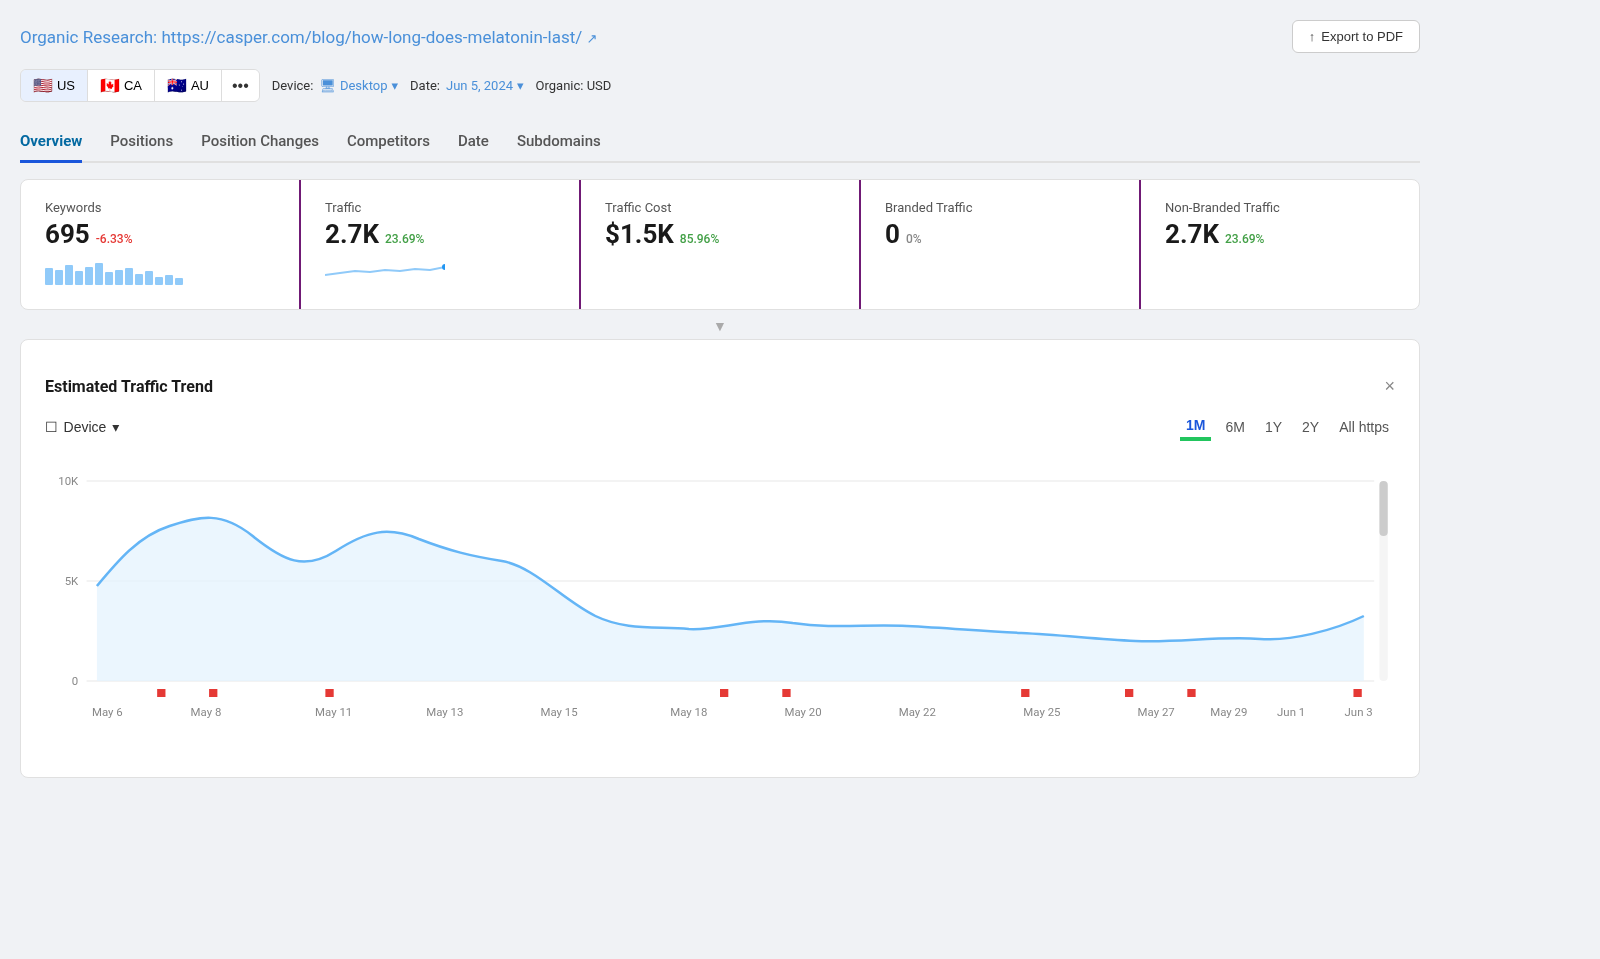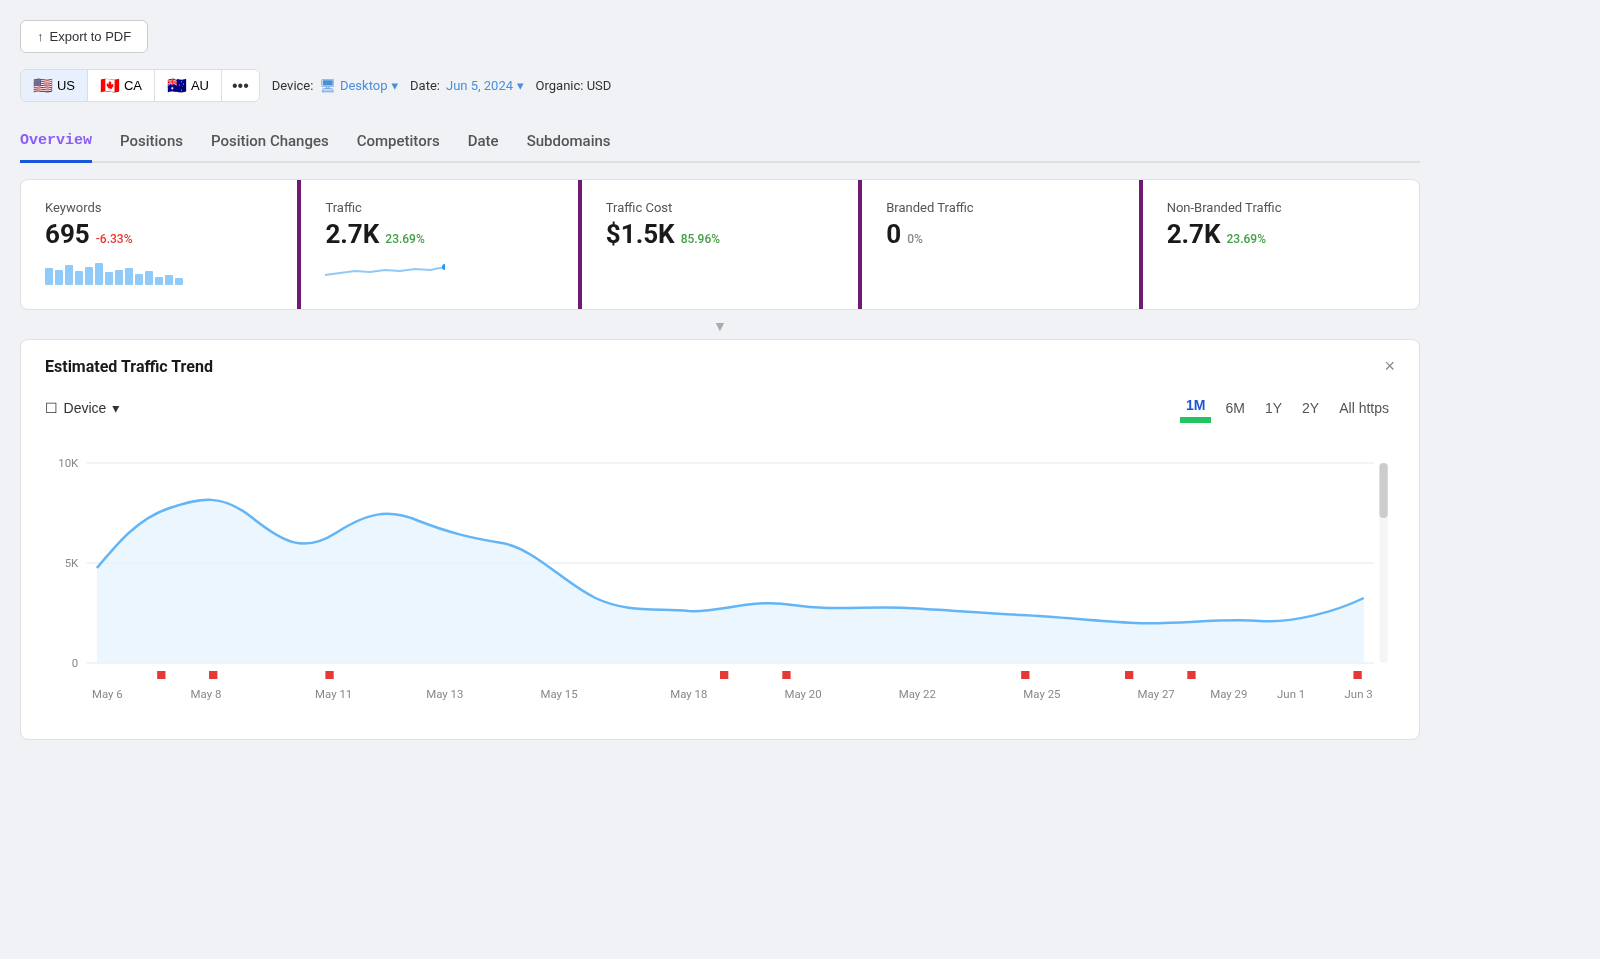--- a/index.html
+++ b/index.html
@@ -89,36 +89,35 @@
     .tab {
       padding: 10px 0;
       font-size: 15px;
       font-weight: 500;
       color: #555;
       cursor: pointer;
       border-bottom: 3px solid transparent;
       margin-bottom: -2px;
     }
     .tab.active {
-      color: #8b5cf6;
+      color: #0369a1;
       font-weight: 700;
       border-bottom: 3px solid #1a56db;
-      font-family: Liberation Mono, monospace;
     }
     .metrics-card {
       background: #fff;
       border: 1px solid #e0e0e0;
       border-radius: 8px;
       display: flex;
       margin-bottom: 16px;
     }
     .metric {
       flex: 1;
       padding: 20px 24px;
-      border-right: 4px solid #701a75;
+      border-right: 2px solid #701a75;
     }
     .metric:last-child { border-right: none; }
     .metric-label {
       font-size: 13px;
       color: #555;
       margin-bottom: 4px;
     }
     .metric-value {
       font-size: 26px;
       font-weight: 700;
@@ -146,21 +145,21 @@
       width: 8px;
     }
     .mini-line {
       width: 120px;
       height: 28px;
     }
     .chart-card {
       background: #fff;
       border: 1px solid #e0e0e0;
       border-radius: 8px;
-      padding: 16px 24px;
+      padding: 36px 24px;
     }
     .chart-header {
       display: flex;
       align-items: center;
       justify-content: space-between;
       margin-bottom: 16px;
     }
     .chart-title {
       font-size: 16px;
       font-weight: 700;
@@ -197,21 +196,21 @@
       font-size: 14px;
       color: #555;
       cursor: pointer;
       padding: 4px 6px;
       background: none;
       border: none;
     }
     .time-btn.active {
       color: #1a56db;
       font-weight: 600;
-      border-bottom: 6px solid #22c55e;
+      border-bottom: 4px solid #22c55e;
     }
     .chart-area {
       position: relative;
       height: 280px;
       width: 100%;
     }
     .chart-svg {
       width: 100%;
       height: 100%;
     }
@@ -247,20 +246,25 @@
       font-size: 16px;
       color: #333;
     }
   </style>
 </head>
 <body>
 
 <div class="container">
 
   <div class="header">
+    <div class="header-title">
+      <span>Organic Research:</span>
+      <span style="color:#4a90d9; font-weight:400;">https://casper.com/blog/how-long-does-melatonin-last/</span>
+      <span style="color:#4a90d9; font-size:13px;">↗</span>
+    </div>
     <button class="export-btn">
       <span>↑</span>
       <span>Export to PDF</span>
     </button>
   </div>
 
   <div class="toolbar">
     <div class="country-btns">
       <button class="country-btn active">
         <span class="flag">🇺🇸</span>

